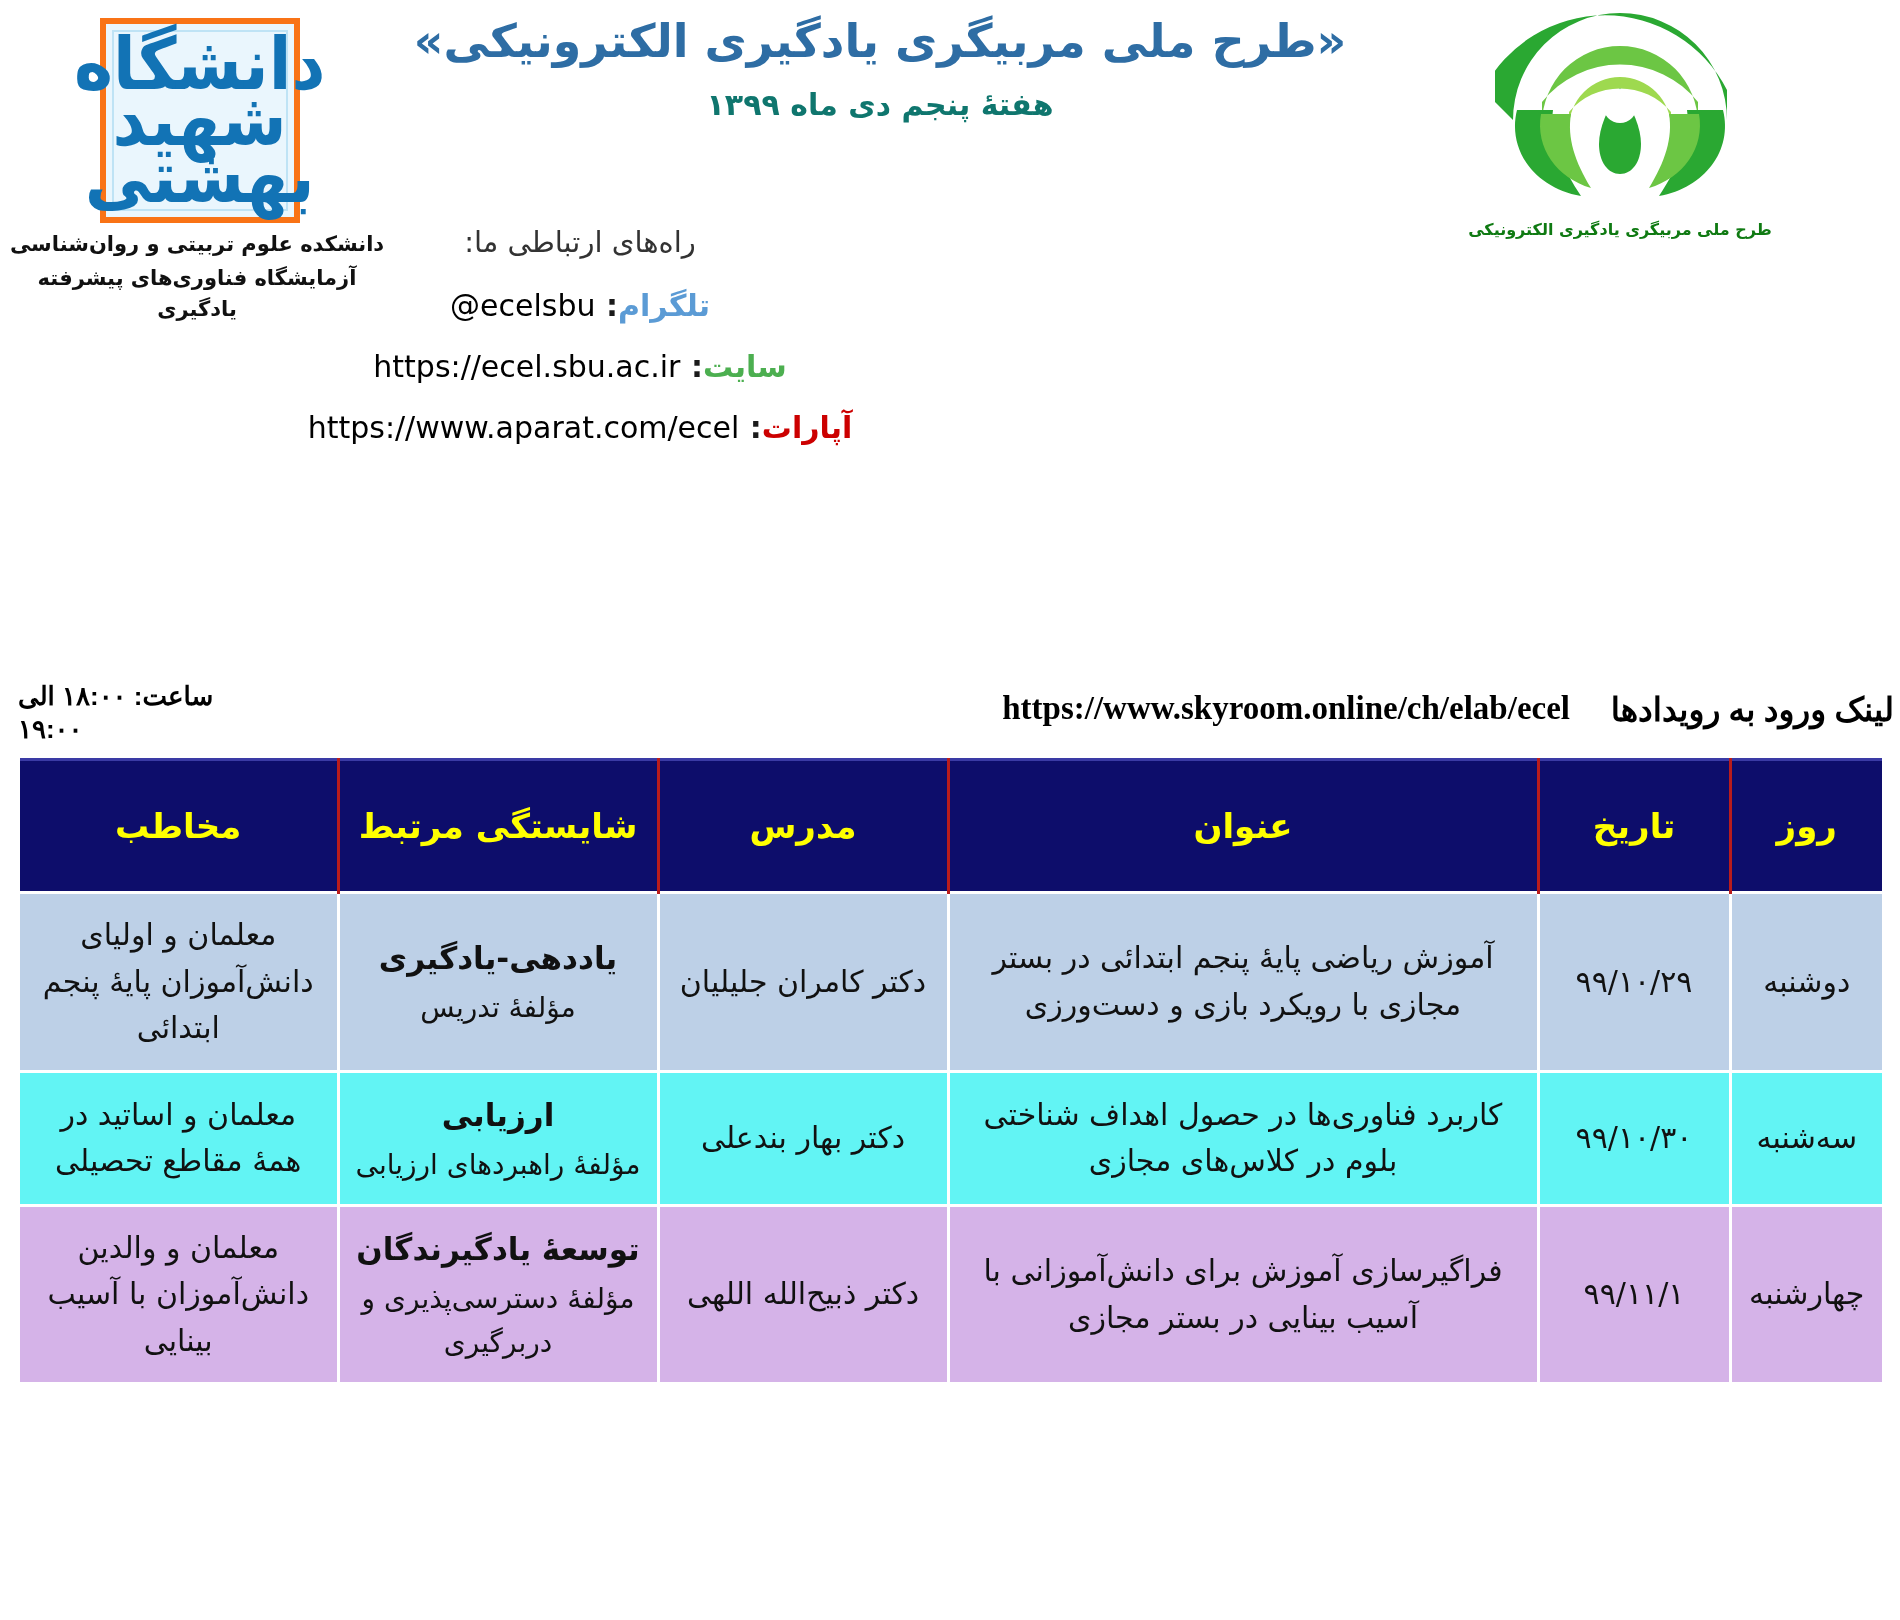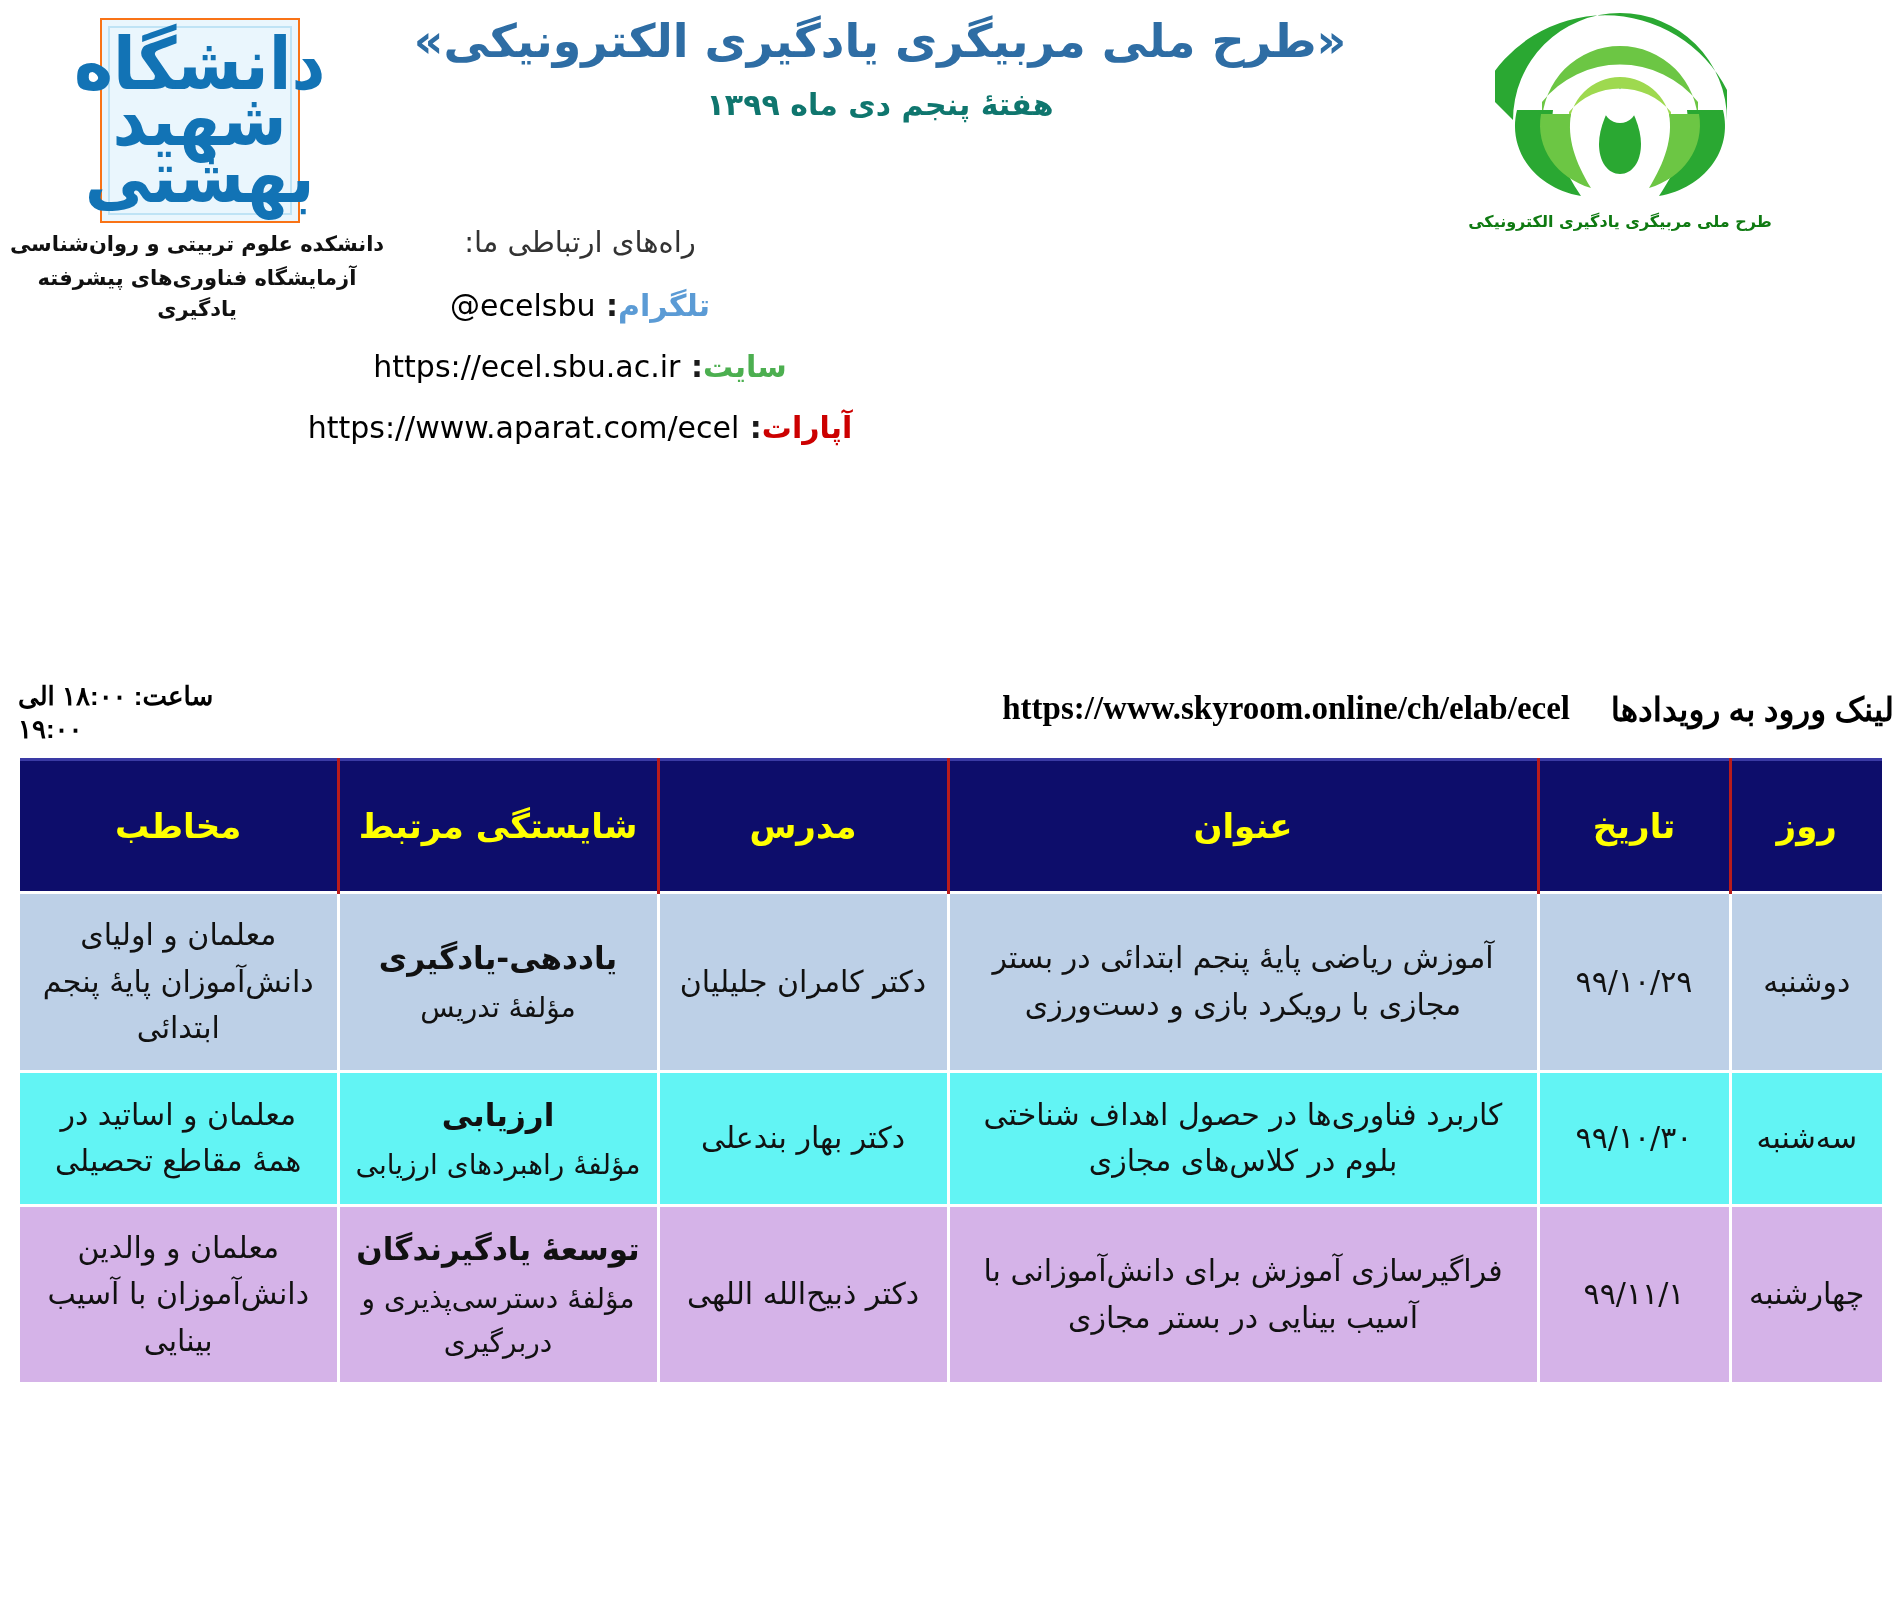--- a/index.html
+++ b/index.html
@@ -22,21 +22,21 @@
   
   .sbu-block{
     position:absolute;
     left:0px; top:8px;
     width:400px;
     text-align:center;
   }
   .sbu-logo{
     width:200px;height:205px;
     margin:10px auto 6px auto;
-    border:2px solid #f97316;
+    border:6px solid #f97316;
     background:#eaf6fd;
     position:relative;
     box-sizing:border-box;
     display:flex;align-items:center;justify-content:center;
   }
   .sbu-logo .inner-frame{
     position:absolute;inset:6px;
     border:2px solid #bfe3f5;
   }
   .sbu-logo .sbu-script{
@@ -86,21 +86,21 @@
     right:120px;top:10px;
     width:320px;
     text-align:center;
   }
   .ecel-mark{
     width:250px;height:190px;
     margin:0 auto;
     position:relative;
   }
   .ecel-caption{
-    margin-top:12px;
+    margin-top:20px;
     font-size:16px;
     font-weight:bold;
     color:#0f7a12;
     letter-spacing:0px;
   }
 
   
   .contact{
     position:absolute;
     left:0;top:228px;

